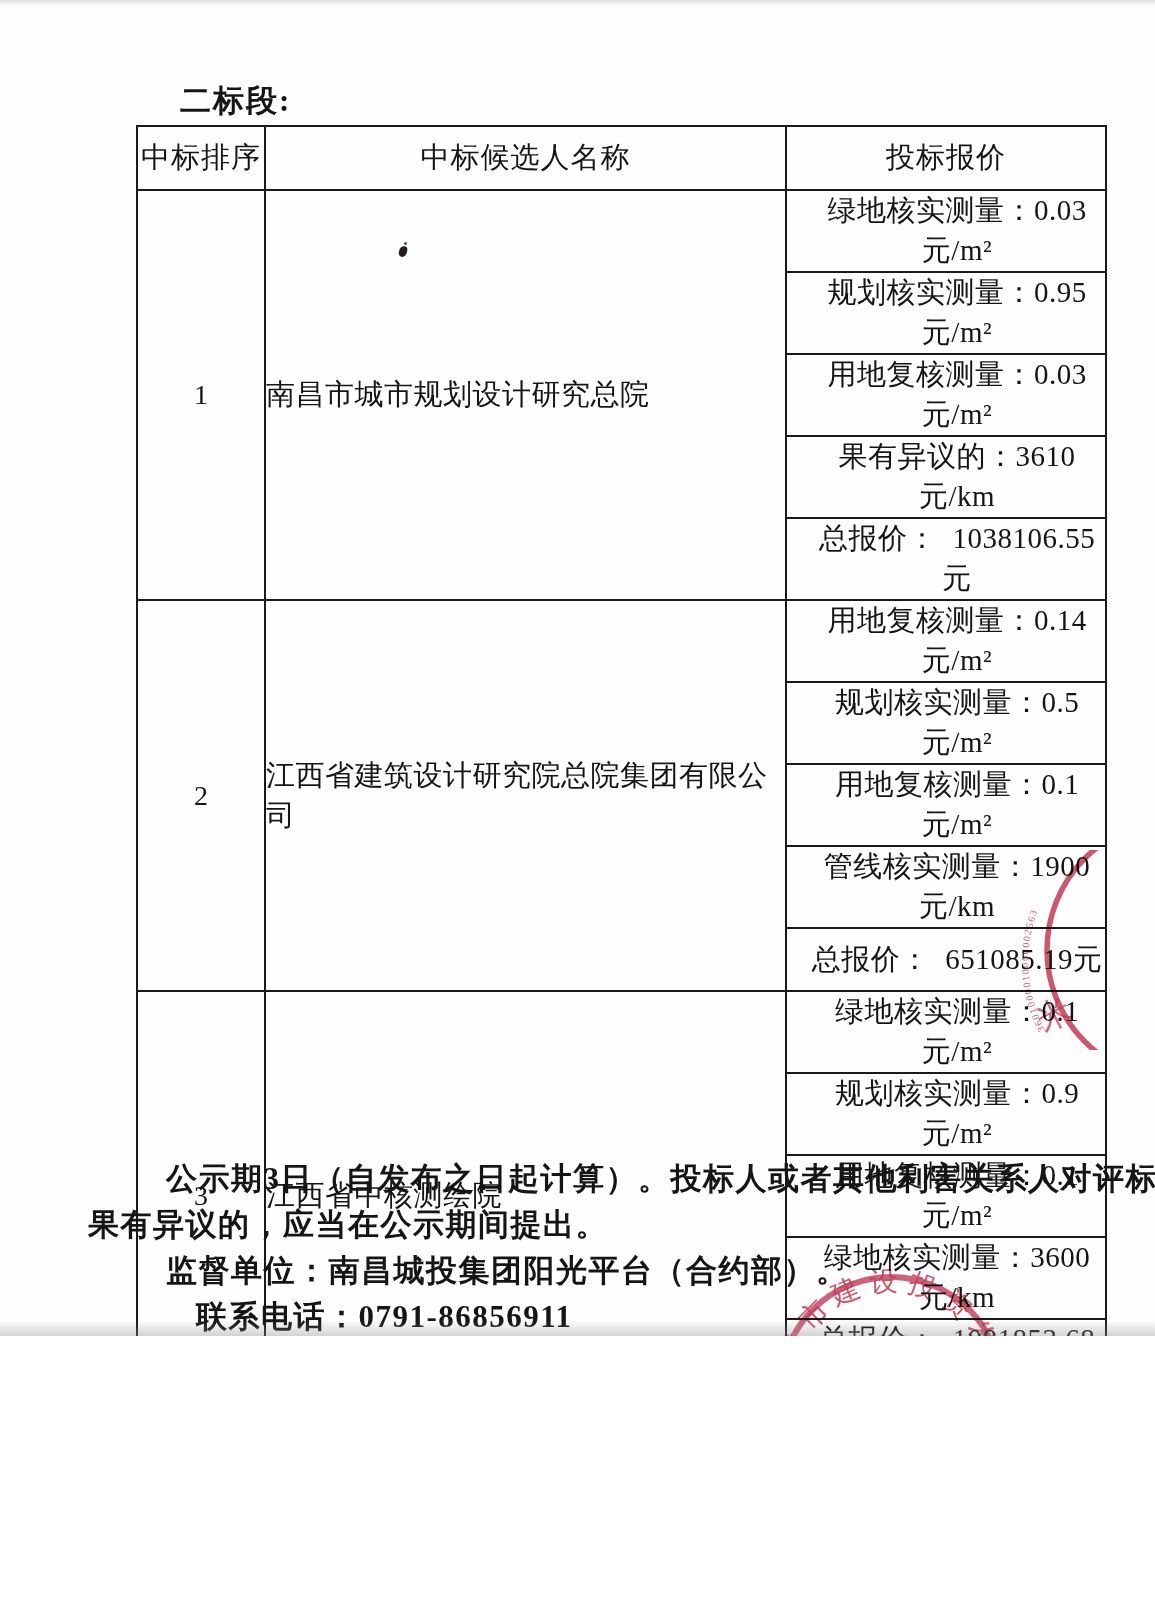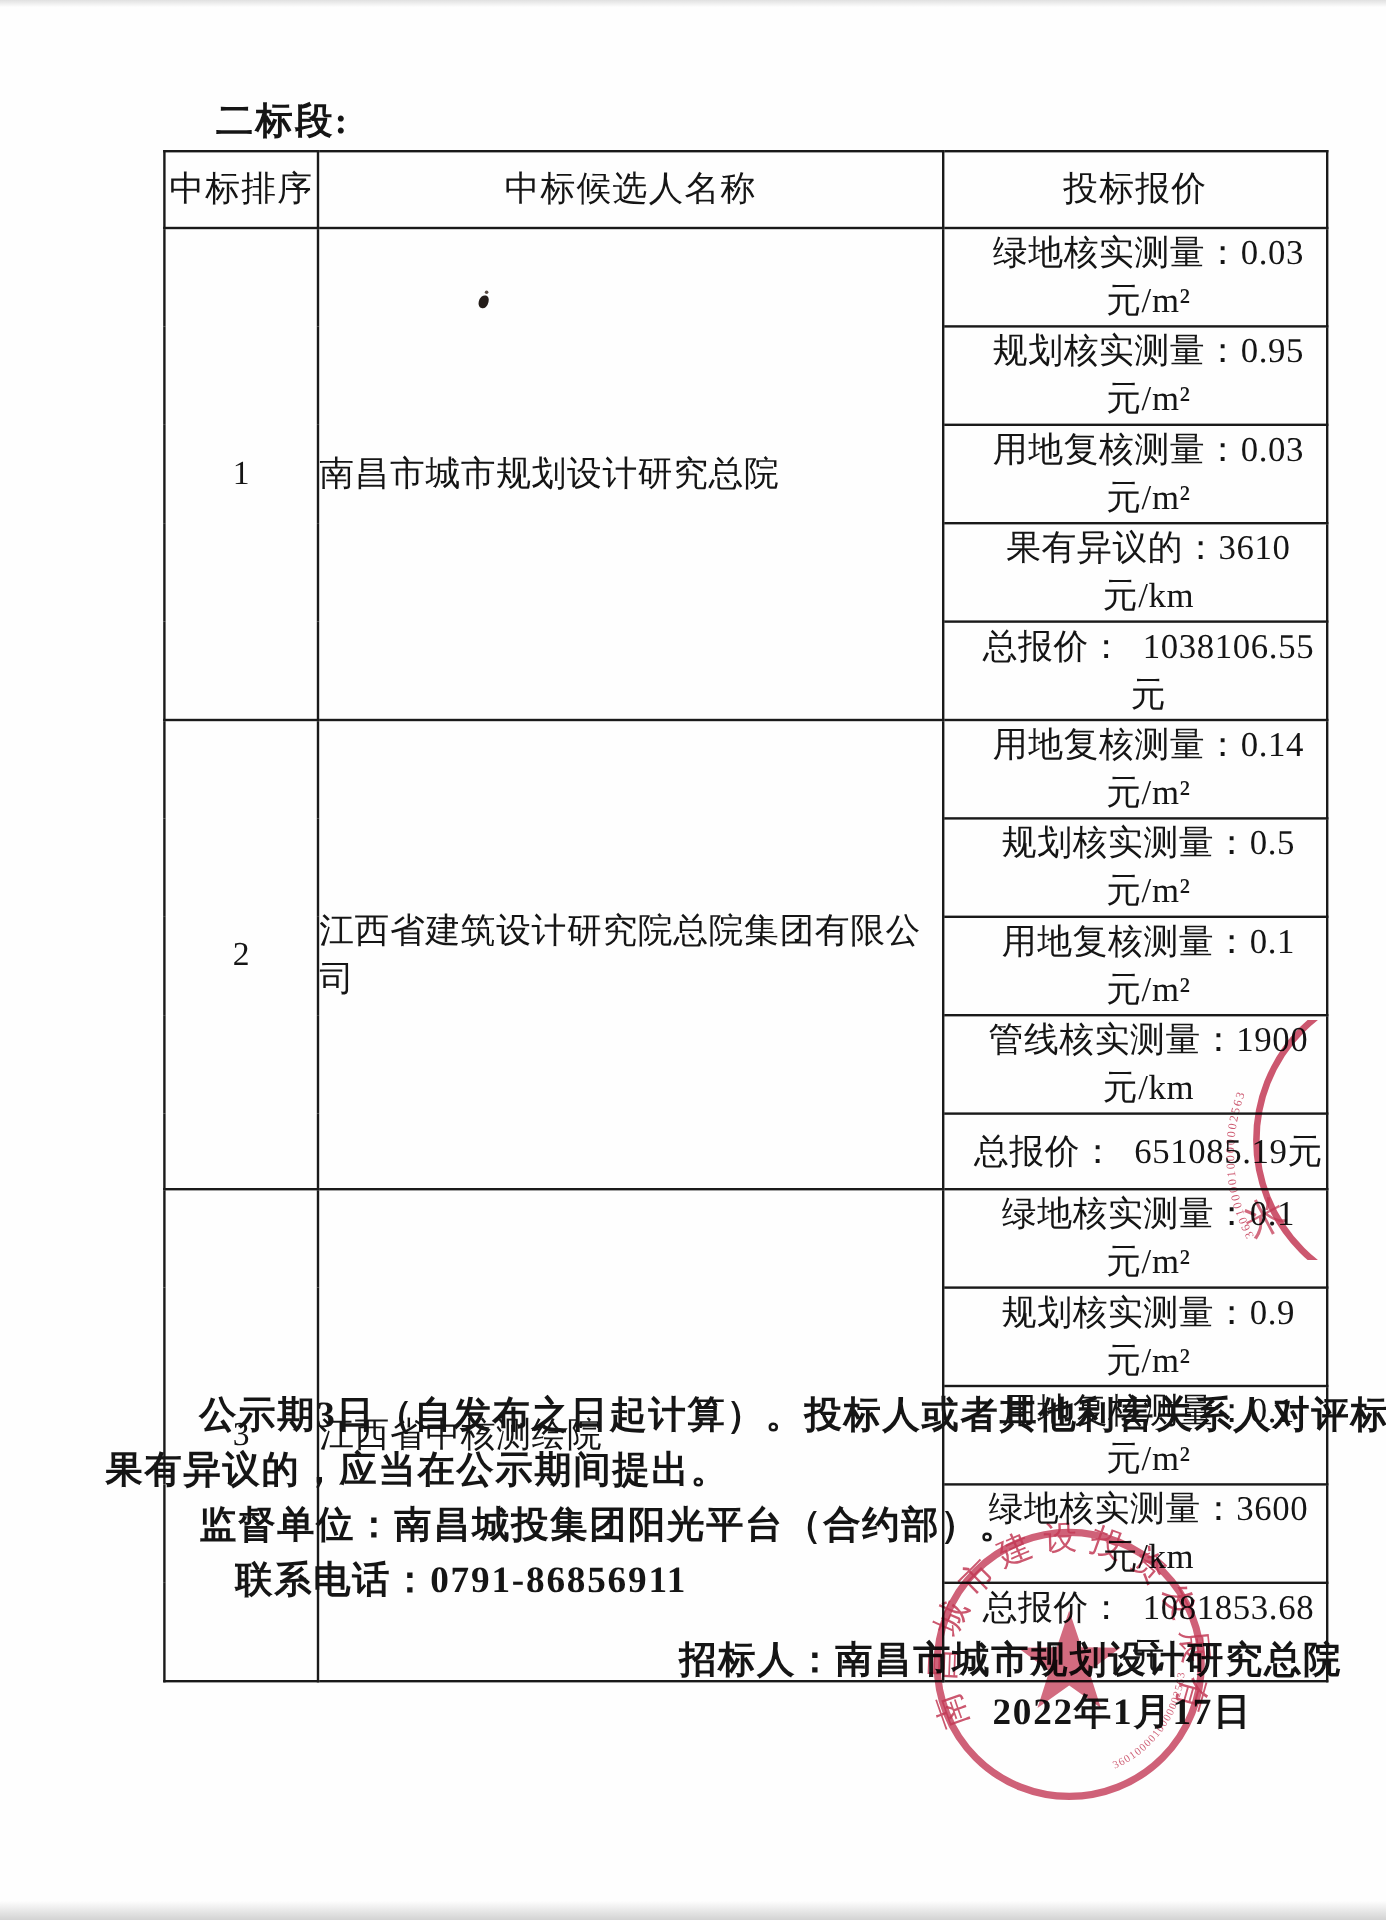--- a/index.html
+++ b/index.html
@@ -1,18 +1,18 @@
 <!DOCTYPE html>
 <html><head>
 <meta charset="utf-8">
 <style>
   html,body{margin:0;padding:0;background:#ffffff;}
   .page{
     position:relative;
-    width:1155px;height:1600px;
+    width:1155px;height:1336px;
     background:#fefefe;
     overflow:hidden;
     font-family:"Liberation Serif","DejaVu Serif",serif;
     color:#151515;
   }
   .scan-edge-top{
     position:absolute;left:0;top:0;width:100%;height:6px;
     background:linear-gradient(to bottom,rgba(170,170,170,.35),rgba(255,255,255,0));
   }
   .scan-edge-bottom{

